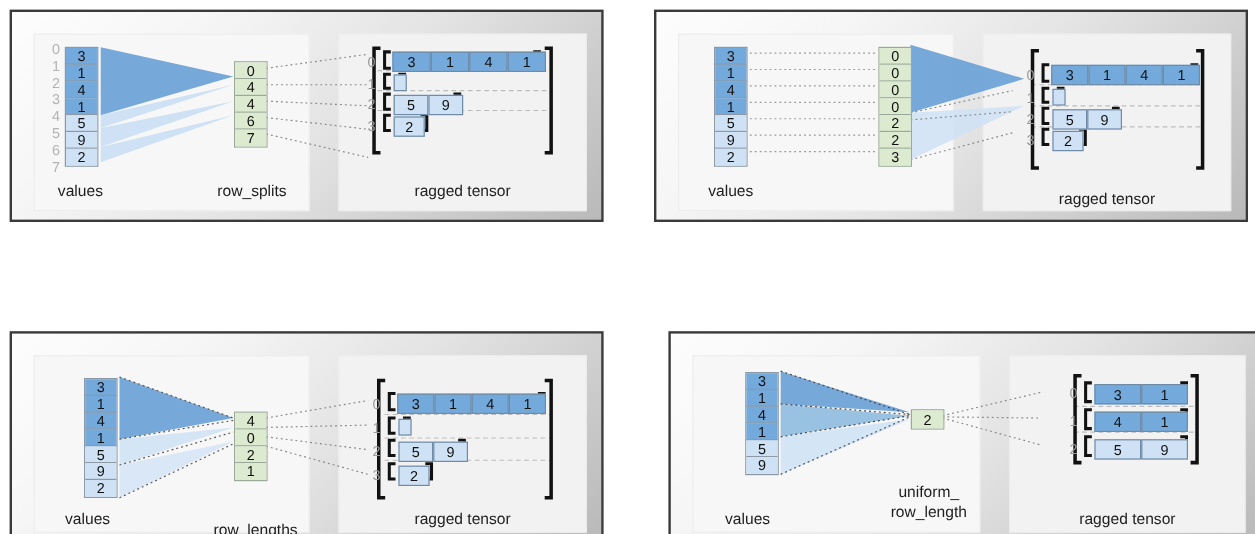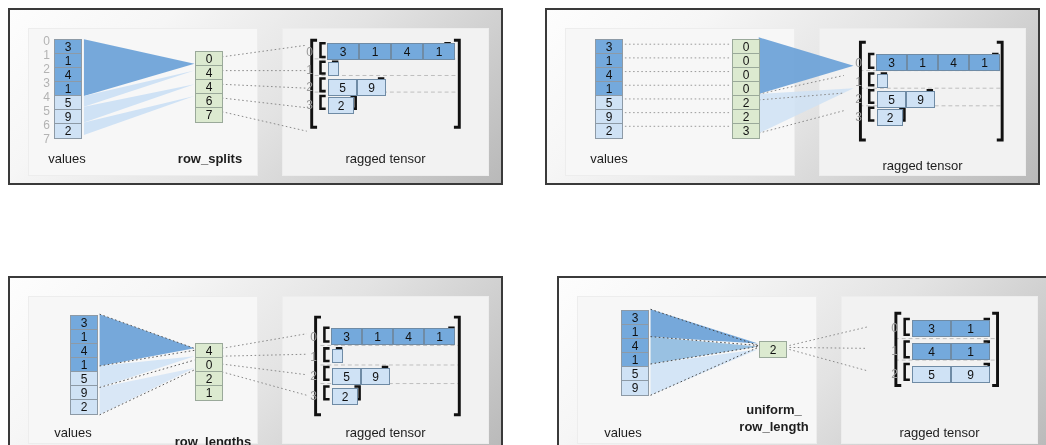--- a/index.html
+++ b/index.html
@@ -30,21 +30,21 @@
   }
   .card.left{left:18px;top:18px;width:230px;height:148px;background:#f7f7f7;}
   .card.right{left:272px;top:18px;width:207px;height:148px;background:#f2f2f2;}
   .p-br .card.left{left:18px;top:18px;width:240px;height:148px;}
   .p-br .card.right{left:282px;top:18px;width:197px;height:148px;}
 
   .caption{
     position:absolute;left:0;right:0;text-align:center;
     font-size:13px;color:#1d1d1d;line-height:14px;
   }
-  .caption.bold{font-weight:bold;}
+  .caption.bold{font-weight:normal;}
 
   
   .valcol{position:absolute;border:1px solid #8d9aa6;box-sizing:border-box;}
   .vcell{
     box-sizing:border-box;border-bottom:1px solid #8d9aa6;
     display:flex;align-items:center;justify-content:center;
     font-size:12px;color:#111;
   }
   .vcell:last-child{border-bottom:none;}
   .vcell.dark{background:#74a9dc;}

